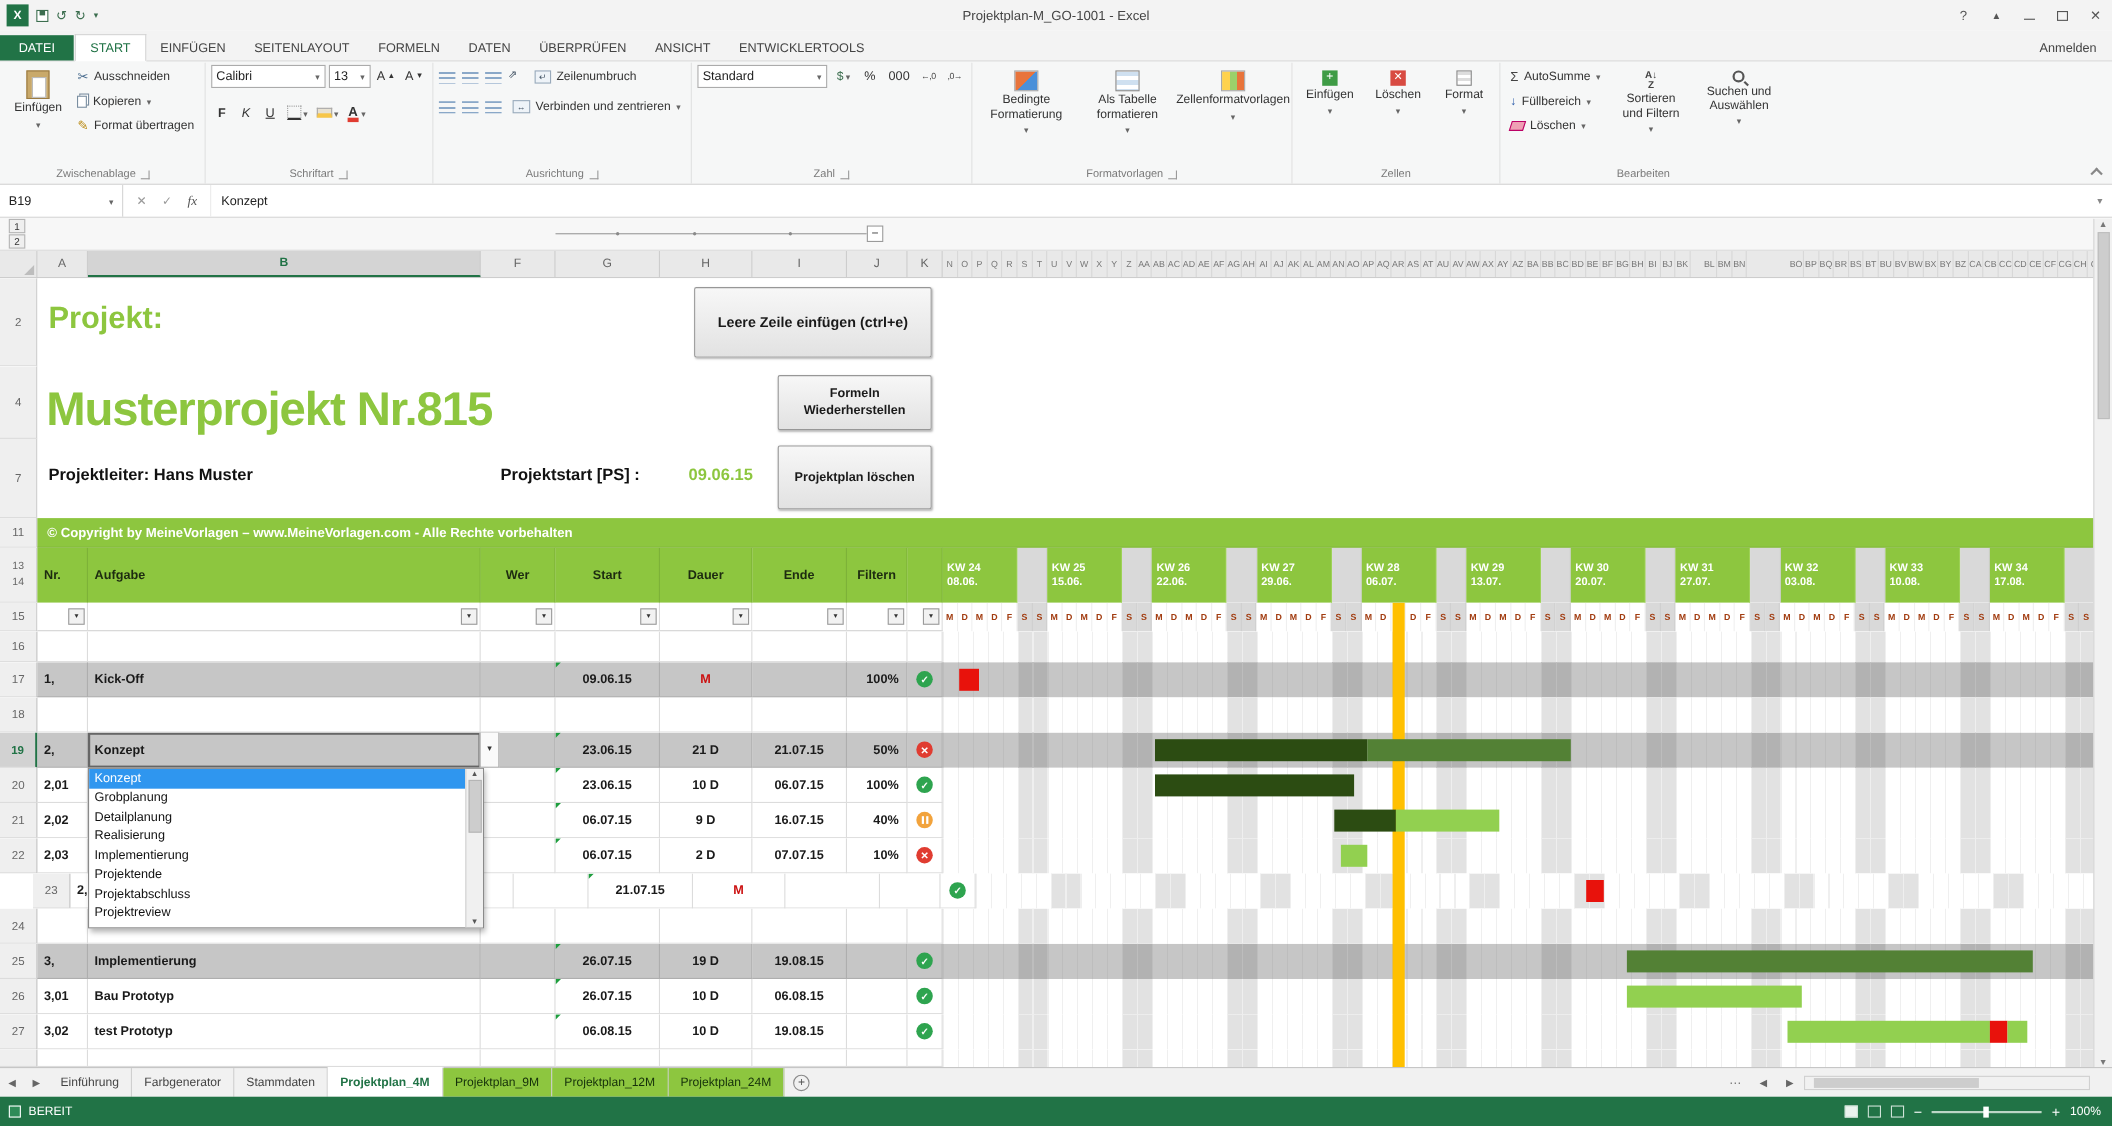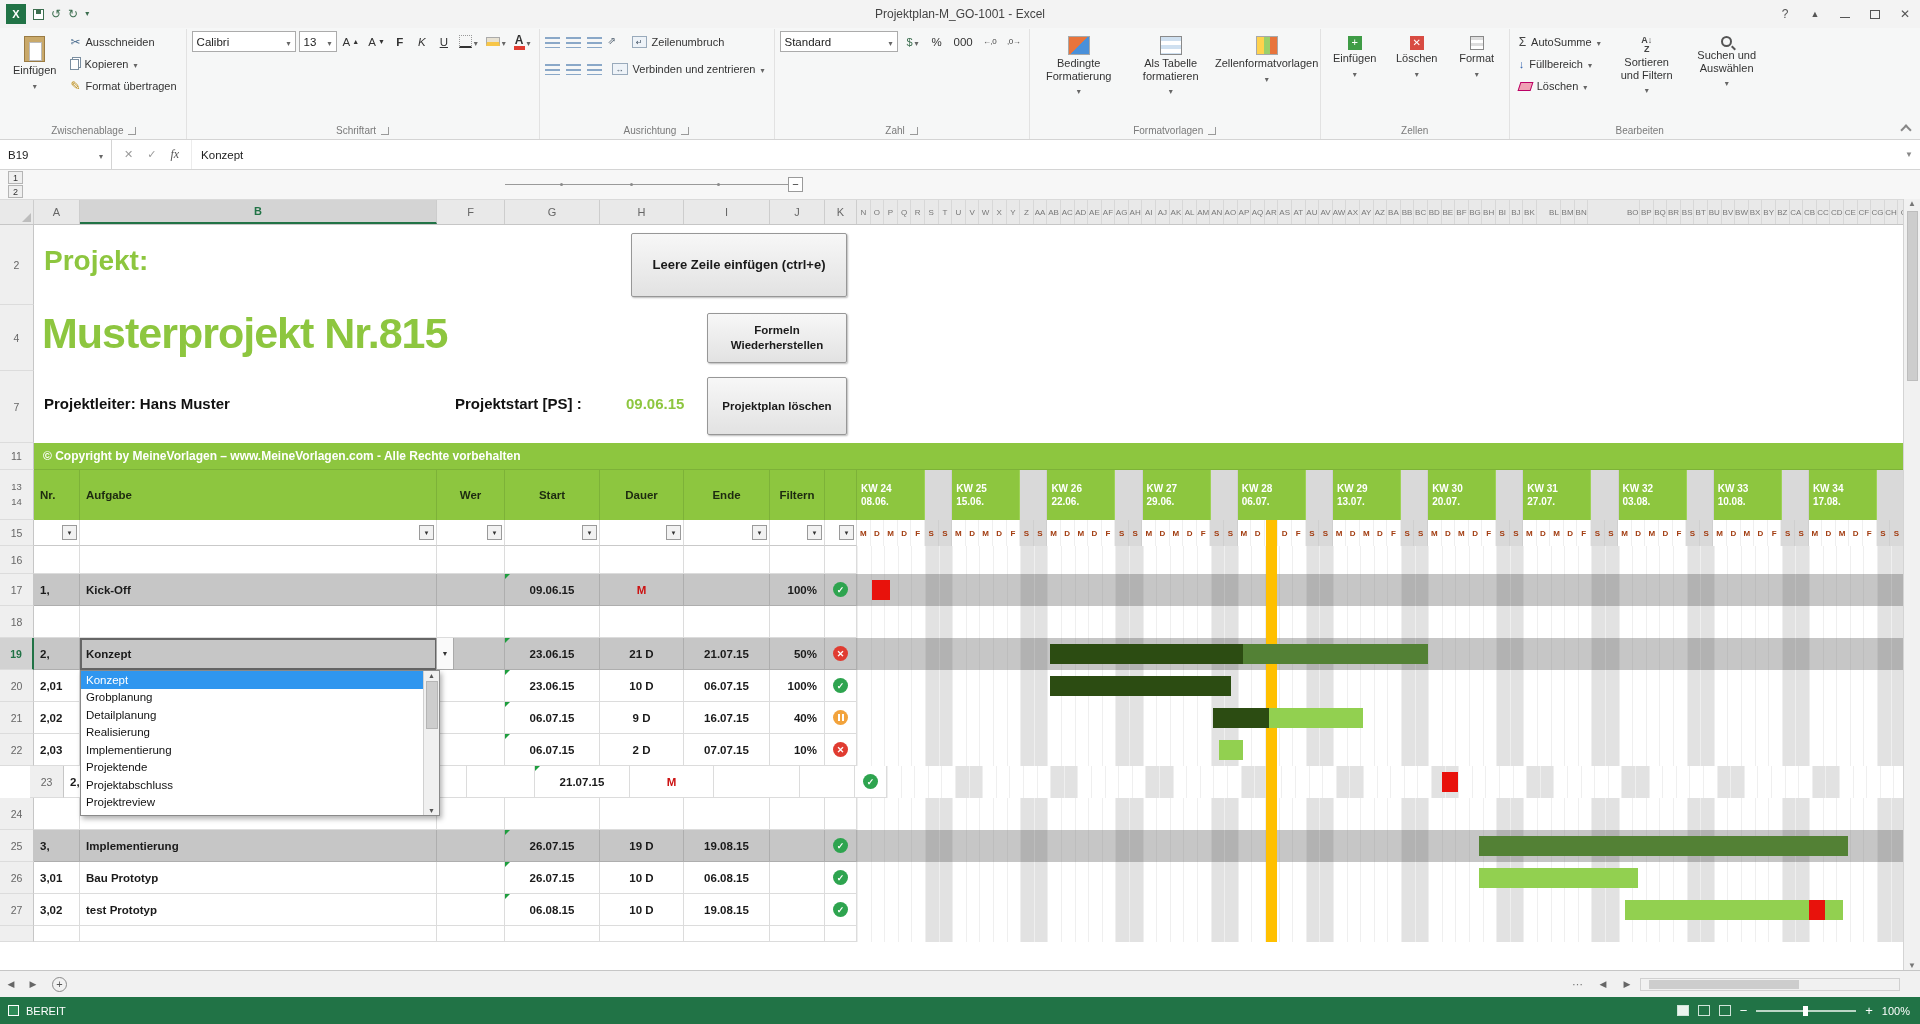--- a/index.html
+++ b/index.html
@@ -110,21 +110,21 @@
 
 
 .rows-area{position:relative;height:717px;overflow:hidden;background:#fff}
 .grid-row{display:flex;width:1920px;flex:none;overflow:hidden}
 .gut{width:34px;flex:none;background:#efefef;border-right:1px solid #c6c6c6;border-bottom:1px solid #dcdcdc;
   font-size:10.5px;color:#666;display:flex;align-items:center;justify-content:center}
 .gut.hl{background:#d2d2d2;color:#217346;font-weight:700;border-right:2px solid #217346}
 .gut.dbl{flex-direction:column;justify-content:center;line-height:1.5;font-size:9.5px}
 .freearea{flex:1;position:relative;background:#fff}
 .proj-label{position:absolute;left:10px;top:20px;font-size:28px;font-weight:700;color:#8dc63f}
-.proj-name{position:absolute;left:8px;top:4px;font-size:43px;font-weight:700;color:#8dc63f;letter-spacing:-1px}
+.proj-name{position:absolute;left:8px;top:15px;font-size:43px;font-weight:700;color:#8dc63f;letter-spacing:-1px}
 .leader{position:absolute;left:10px;top:24px;font-size:15px;font-weight:700;color:#111}
 .ps-label{position:absolute;left:421px;top:24px;font-size:15px;font-weight:700;color:#111}
 .ps-value{position:absolute;left:592px;top:24px;font-size:15px;font-weight:700;color:#8dc63f}
 .xbtn{position:absolute;background:linear-gradient(#f7f7f7,#e2e2e2);border:1px solid #979797;border-radius:2px;
   box-shadow:1px 1px 2px rgba(0,0,0,.28);font-weight:700;color:#1a1a1a;font-family:inherit;line-height:1.3;padding:2px 6px}
 .cr-bar{flex:1;background:#8dc63f;display:flex;align-items:center;padding-left:9px;color:#fff;
   font-weight:700;font-size:12px;border-bottom:1px solid #7db238}
 
 .hdrrow{display:flex;width:1920px;height:50px;overflow:hidden}
 .hcell{flex:none;background:#8dc63f;border-right:1px solid #7db238;display:flex;align-items:center;
@@ -226,20 +226,32 @@
       <span class="win-btn">
           <span class="ic-min"></span>
         </span>
       <span class="win-btn">
           <span class="ic-restore"></span>
         </span>
       <span class="win-btn">✕</span>
     </div>
   </div>
 
+  <div class="tabrow">
+    <div class="tab file">DATEI</div>
+    <div class="tab active">START</div>
+    <div class="tab">EINFÜGEN</div>
+    <div class="tab">SEITENLAYOUT</div>
+    <div class="tab">FORMELN</div>
+    <div class="tab">DATEN</div>
+    <div class="tab">ÜBERPRÜFEN</div>
+    <div class="tab">ANSICHT</div>
+    <div class="tab">ENTWICKLERTOOLS</div>
+    <div class="signin">Anmelden</div>
+  </div>
 
   <div class="ribbon">
     <div class="rgroup">
       <div class="rg-body">
         <div class="bigbtn">
           <span class="paste-ic"></span>
           <span>Einfügen</span>
             <span class="caret"></span>
         </div>
         <div class="smallcol">
@@ -258,21 +270,21 @@
             </div>
         </div>
       </div>
       <div class="rg-label">
           <span>Zwischenablage</span>
           <span class="dlg"></span>
         </div>
     </div>
 
     <div class="rgroup">
-      <div class="rg-body" style="flex-direction:row;gap:2px">
+      <div class="rg-body" style="flex-direction:column;gap:12px">
         <div style="display:flex;gap:3px;align-items:center">
           <div class="combo" style="width:104px">
               <span>Calibri</span>
               <span class="caret"></span>
             </div>
           <div class="combo" style="width:38px">
               <span>13</span>
               <span class="caret"></span>
             </div>
           <div class="minibtn">A<span style="font-size:7px">▲</span></div>
@@ -1016,20 +1028,29 @@
               <span>▼</span>
             </div>
           </div>
         </div>
     </div>
   </div>
 
   <div class="tabbar">
     <div class="snav">◀</div>
     <div class="snav">▶</div>
+    <div id="stabs" style="display:flex">
+        <div class="stab">Einführung</div>
+        <div class="stab">Farbgenerator</div>
+        <div class="stab">Stammdaten</div>
+        <div class="stab active">Projektplan_4M</div>
+        <div class="stab green">Projektplan_9M</div>
+        <div class="stab green">Projektplan_12M</div>
+        <div class="stab green">Projektplan_24M</div>
+      </div>
     <div class="plusbtn">+</div>
     <div class="hsc">
       <span class="hdots">⋯</span>
       <span class="snav">◀</span>
       <span class="snav">▶</span>
       <span class="htrack">
           <span class="hthumb"></span>
         </span>
     </div>
   </div>

